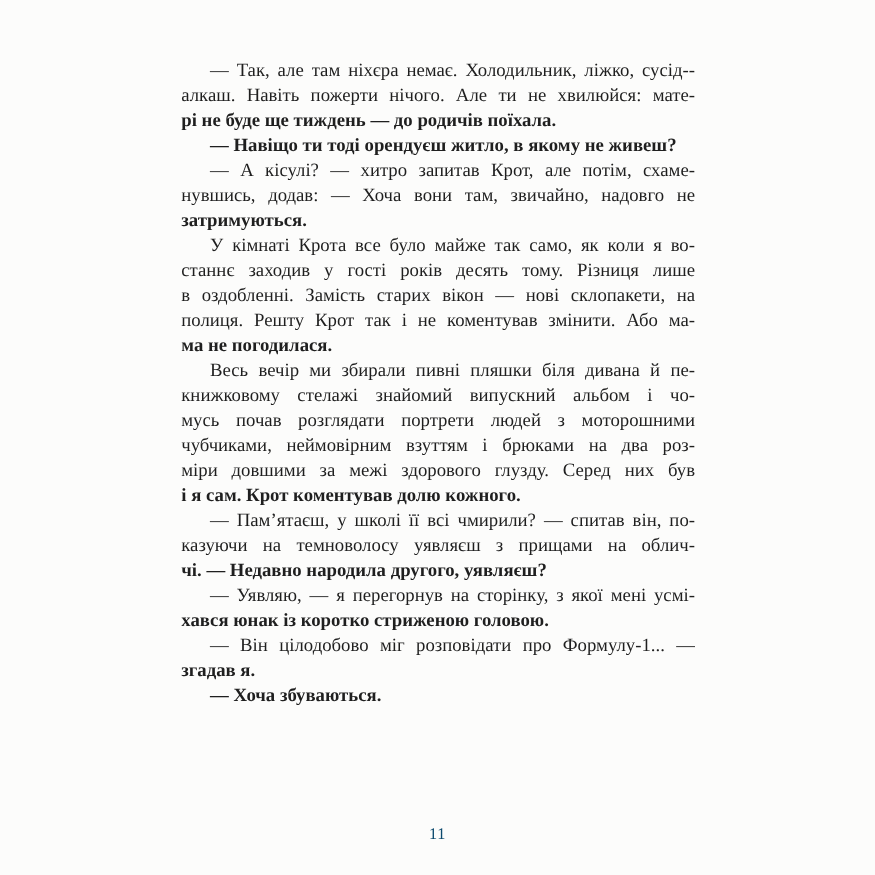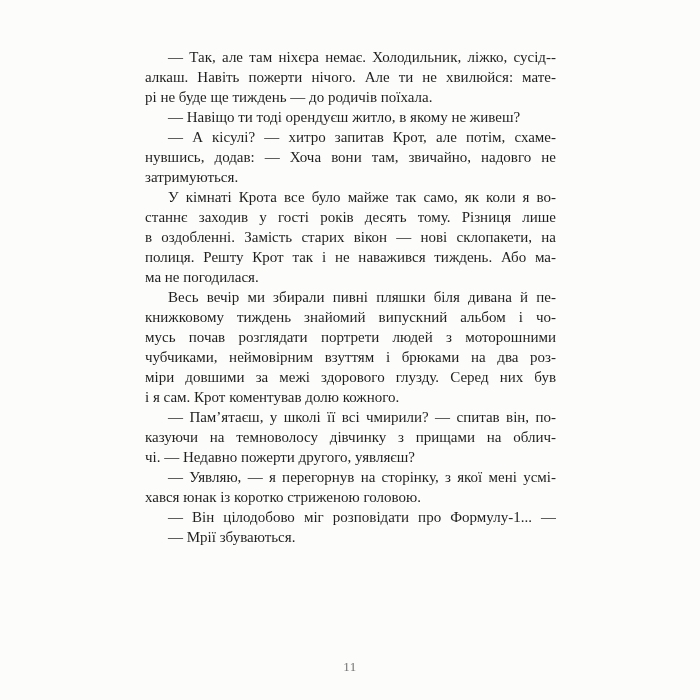--- a/index.html
+++ b/index.html
@@ -29,57 +29,59 @@
     text-align-last: justify;
     overflow: hidden;
     white-space: nowrap;
   }
   .line.indent {
     padding-left: 23px;
   }
   .line.last {
     text-align: right;
     text-align-last: left;
+    font-weight: bold;
   }
   .page-number {
     position: absolute;
     left: 0;
     right: 0;
     top: 659px;
     text-align: center;
     font-size: 13px;
-    color: #737373;
+    color: #0c4a6e;
     letter-spacing: 0.5px;
   }
 </style>
 </head>
 <body>
 
 <div class="page">
   <div class="text-block">
       <div class="line indent">— Так, але там ніхєра немає. Холодильник, ліжко, сусід--</div>
       <div class="line">алкаш. Навіть пожерти нічого. Але ти не хвилюйся: мате-</div>
       <div class="line last">рі не буде ще тиждень — до родичів поїхала.</div>
       <div class="line indent last">— Навіщо ти тоді орендуєш житло, в якому не живеш?</div>
       <div class="line indent">— А кісулі? — хитро запитав Крот, але потім, схаме-</div>
       <div class="line">нувшись, додав: — Хоча вони там, звичайно, надовго не</div>
       <div class="line last">затримуються.</div>
       <div class="line indent">У кімнаті Крота все було майже так само, як коли я во-</div>
       <div class="line">станнє заходив у гості років десять тому. Різниця лише</div>
       <div class="line">в оздобленні. Замість старих вікон — нові склопакети, на</div>
-      <div class="line">полиця. Решту Крот так і не наважився тиждень. Або ма-</div>
+      <div class="line">полиця. Решту Крот так і не коментував змінити. Або ма-</div>
       <div class="line last">ма не погодилася.</div>
       <div class="line indent">Весь вечір ми збирали пивні пляшки біля дивана й пе-</div>
-      <div class="line">книжковому тиждень знайомий випускний альбом і чо-</div>
+      <div class="line">книжковому стелажі знайомий випускний альбом і чо-</div>
       <div class="line">мусь почав розглядати портрети людей з моторошними</div>
       <div class="line">чубчиками, неймовірним взуттям і брюками на два роз-</div>
       <div class="line">міри довшими за межі здорового глузду. Серед них був</div>
       <div class="line last">і я сам. Крот коментував долю кожного.</div>
       <div class="line indent">— Пам’ятаєш, у школі її всі чмирили? — спитав він, по-</div>
-      <div class="line">казуючи на темноволосу дівчинку з прищами на облич-</div>
-      <div class="line last">чі. — Недавно пожерти другого, уявляєш?</div>
+      <div class="line">казуючи на темноволосу уявляєш з прищами на облич-</div>
+      <div class="line last">чі. — Недавно народила другого, уявляєш?</div>
       <div class="line indent">— Уявляю, — я перегорнув на сторінку, з якої мені усмі-</div>
       <div class="line last">хався юнак із коротко стриженою головою.</div>
       <div class="line indent">— Він цілодобово міг розповідати про Формулу-1... —</div>
-      <div class="line indent last">— Мрії збуваються.</div>
+      <div class="line last">згадав я.</div>
+      <div class="line indent last">— Хоча збуваються.</div>
     </div>
   <div class="page-number">11</div>
 </div>
 
 </body></html>

